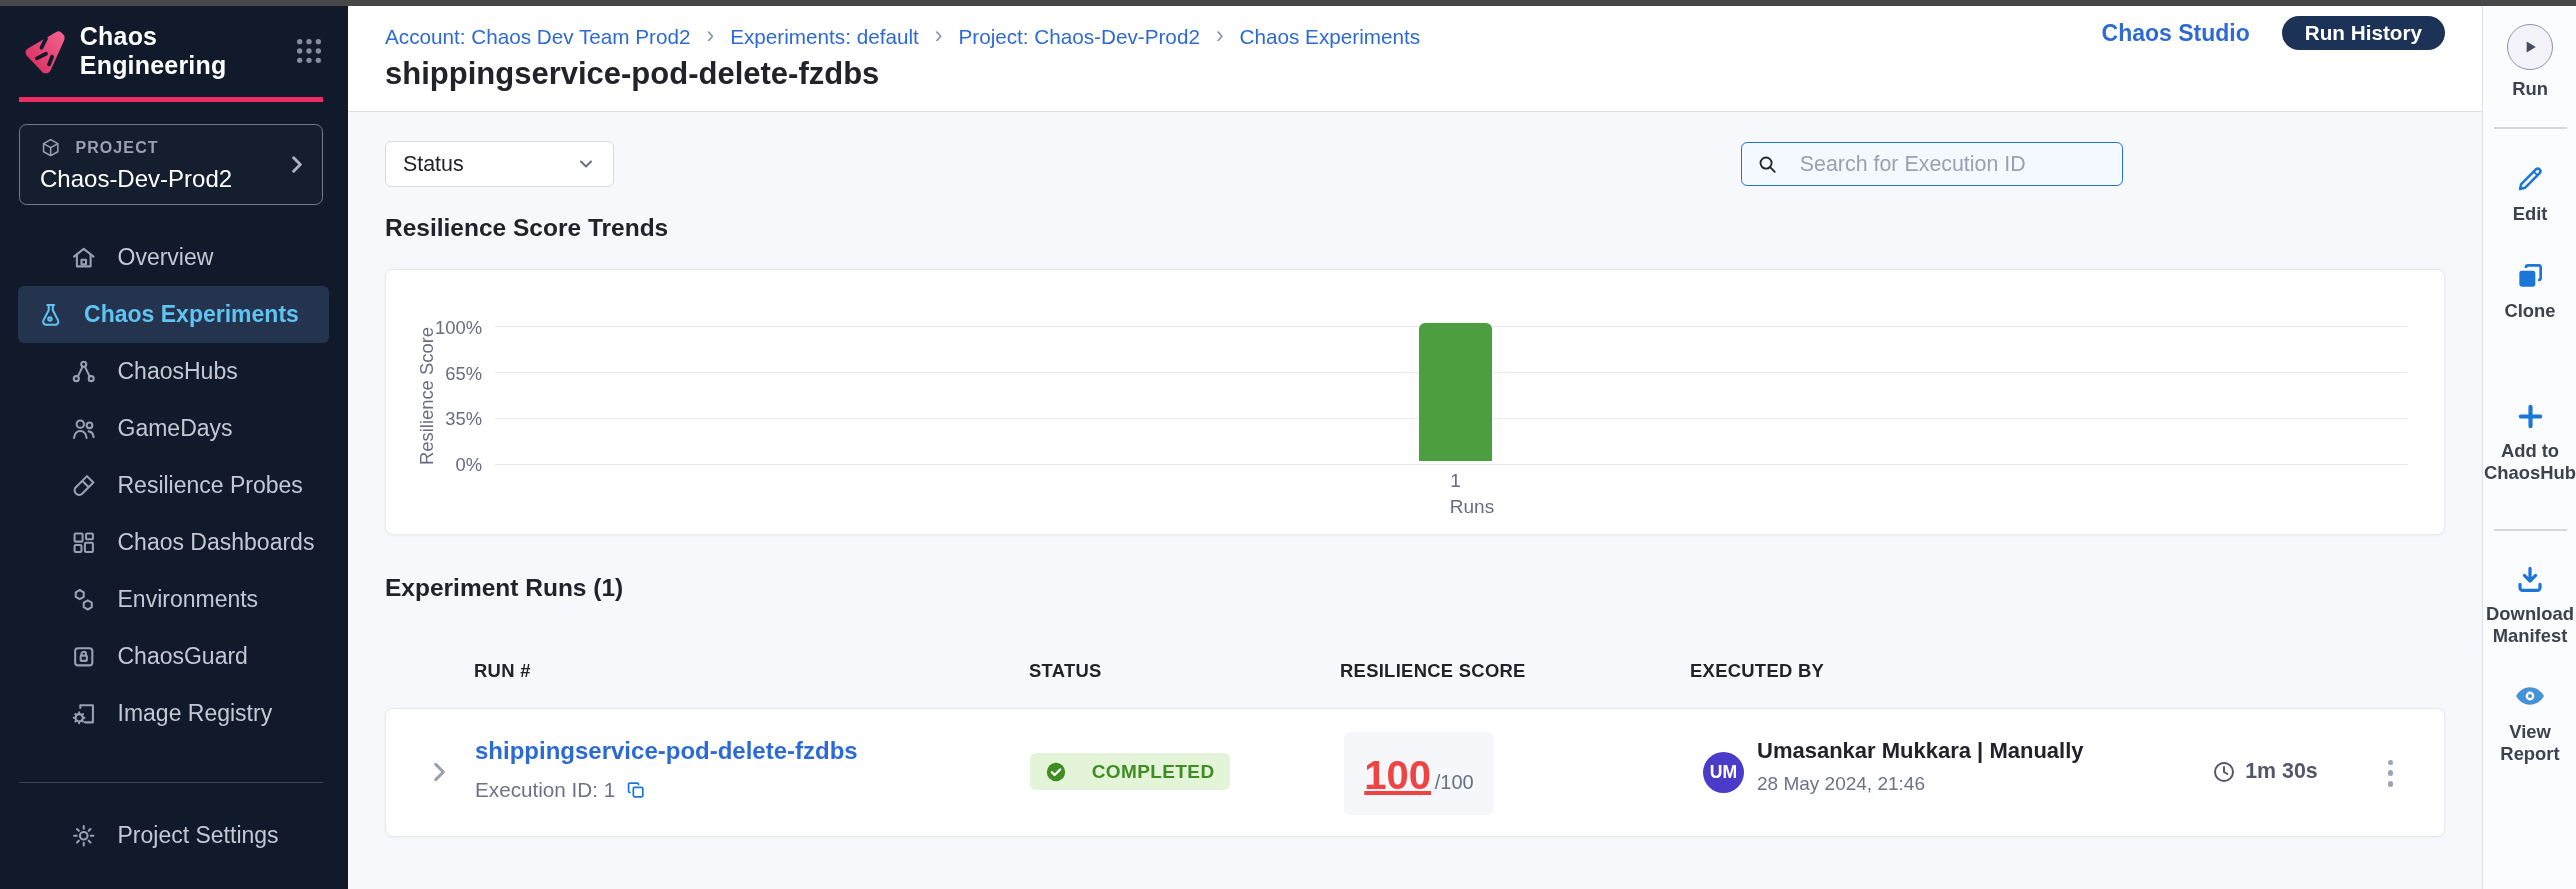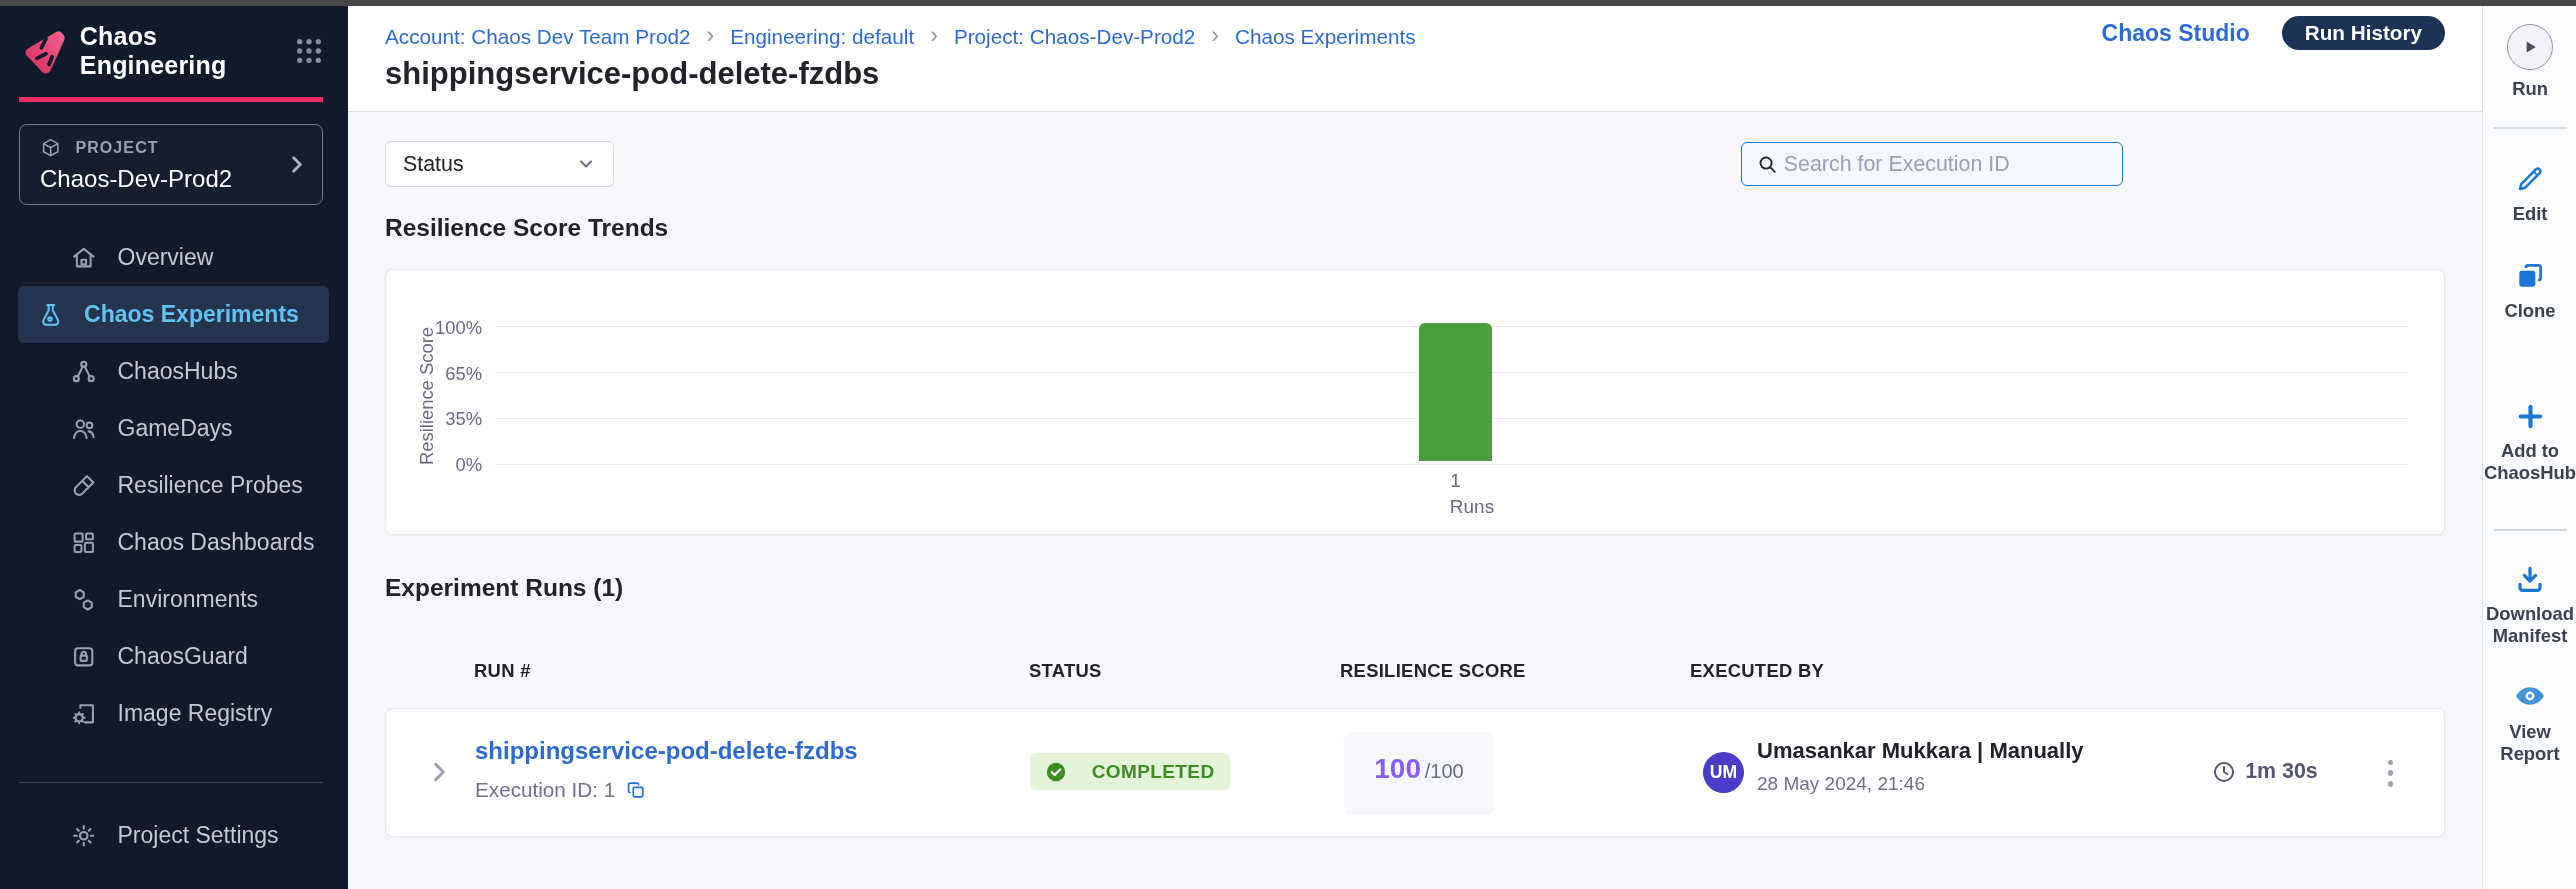--- a/index.html
+++ b/index.html
@@ -48,21 +48,21 @@
   .studio-link { color:#2e6ad3; font-size:23px; font-weight:600; cursor:pointer; }
   .run-history { background:#1c3257; color:#fff; font-size:20.7px; font-weight:600; border:none; border-radius:764px; padding:0 23px; height:34px; cursor:pointer; }
   .hdr-line { position:absolute; left:0; top:105px; width:2134px; height:0.8px; background:#dcdee6; }
 
   .content { position:absolute; left:0; top:106px; width:2134px; height:778px; background:#f7f8fb; }
 
   .status-select { position:absolute; left:37px; top:29px; width:229px; height:46px; background:#fff; border:1.1px solid #d8dae2; border-radius:6.1px; display:flex; align-items:center; justify-content:space-between; padding:0 17px; font-size:21.4px; color:#22222a; cursor:pointer; }
   .status-chev { width:20px; height:20px; color:#6b6d85; }
   .search-box { position:absolute; right:359px; top:30px; width:382px; height:44px; background:#f3f9fe; border:1.5px solid #1b76d6; border-radius:6.1px; display:flex; align-items:center; padding:0 13.8px; }
   .search-box svg { width:23px; height:23px; color:#22222a; flex:0 0 auto; }
-  .search-box input { border:none; outline:none; background:transparent; font-size:21.4px; color:#22222a; margin-left:5px; width:100%; font-family:inherit; }
+  .search-box input { border:none; outline:none; background:transparent; font-size:21.4px; color:#22222a; margin-left:21px; width:100%; font-family:inherit; }
   .search-box input::placeholder { color:#9aa0b1; }
   .timeframe-btn { position:absolute; right:37px; top:30px; width:295px; height:44px; background:#fff; border:1.5px solid #1b76d6; border-radius:6.1px; display:flex; align-items:center; justify-content:center; gap:10.7px; color:#1b76d6; font-size:22px; font-weight:bold; cursor:pointer; }
 
   .section-title { position:absolute; left:37px; font-size:24.5px; font-weight:bold; color:#22222a; }
   .chart-card { position:absolute; left:37px; top:157px; width:2060px; height:266px; background:#fff; border:0.8px solid #e7e9ef; border-radius:7.6px; box-shadow:0 0.8px 2.3px rgba(20,30,60,.05); }
   .ylab { position:absolute; left:-47px; top:115px; width:176px; text-align:center; transform:rotate(-90deg); font-size:18.4px; color:#696b83; }
   .ytick { position:absolute; width:69px; text-align:right; font-size:18.4px; color:#696b83; left:27px; }
   .gridline { position:absolute; left:109px; width:1913px; height:0.8px; background:#e9eaf1; }
   .chart-bar { position:absolute; left:1033px; bottom:73px; width:73px; background:#4d9e3f; border-radius:6.1px 6.1px 0 0; }
   .xcat { position:absolute; left:1033px; top:200px; width:73px; text-align:center; font-size:19px; color:#696b83; }
@@ -72,21 +72,21 @@
 
   .row-card { position:absolute; left:37px; top:596px; width:2060px; height:129px; background:#fff; border:0.8px solid #e7e9ef; border-radius:7.6px; box-shadow:0 0.8px 2.3px rgba(20,30,60,.05); }
   .row-chev { position:absolute; left:40px; top:50px; width:26px; height:26px; color:#9aa0b2; cursor:pointer; }
   .run-name { position:absolute; left:89px; top:27.5px; font-size:24px; font-weight:bold; color:#2e6ad3; cursor:pointer; }
   .exec-row { position:absolute; left:89px; top:69px; display:flex; align-items:center; gap:10.7px; font-size:20.7px; color:#6f7189; }
   .copy-ic { width:20.7px; height:20.7px; color:#1b76d6; cursor:pointer; }
   .status-badge { position:absolute; left:644px; top:44px; display:inline-flex; align-items:center; gap:8.4px; background:#e3f4d8; border-radius:6.1px; padding:7.6px 15.3px; }
   .status-badge .txt { font-size:19px; font-weight:bold; letter-spacing:0.4px; color:#3e8c22;margin-left:16px; }
   .badge-check { width:22px; height:22px; }
   .score-box { position:absolute; left:958px; top:23px; width:150px; height:83px; background:#f5f7fa; border-radius:7.6px; display:flex; align-items:baseline; justify-content:center; padding-top:21.4px; }
-  .score-val { font-size:28px; font-weight:bold; color:#8b5cf6; }
+  .score-val { font-size:40px; font-weight:bold; color:#ef4444;text-decoration:underline; }
   .score-total { font-size:20px; color:#6b6d85; margin-left:3.8px; }
   .avatar { position:absolute; left:1317px; top:43px; width:41px; height:41px; border-radius:50%; background:#4b3bc9; color:#fff; font-size:17.6px; font-weight:bold; display:flex; align-items:center; justify-content:center; }
   .exec-by-name { position:absolute; left:1371px; top:29px; font-size:22px; font-weight:600; color:#22222a; }
   .exec-by-date { position:absolute; left:1371px; top:64px; font-size:19px; color:#6f7189; }
   .duration { position:absolute; left:1826px; top:50px; display:flex; align-items:center; gap:9.2px; font-size:21.4px; font-weight:600; color:#55566d; }
   .duration svg { width:24px; height:24px; }
   .kebab { position:absolute; left:1989px; top:44px; width:31px; height:40px; display:flex; flex-direction:column; align-items:center; justify-content:center; gap:5.4px; cursor:pointer; }
   .kebab i { width:5.4px; height:5.4px; border-radius:50%; background:#9fa3b5; }
 </style>
 </head>
@@ -222,21 +222,21 @@
         <span class="nav-label">Project Settings</span>
       </div>
     </div>
   </div>
 
   <div class="main">
     <div class="hdr">
       <div class="crumbs">
         <span class="crumb">Account: Chaos Dev Team Prod2</span>
         <span class="crumb-sep">›</span>
-        <span class="crumb">Engineering: default</span>
+        <span class="crumb">Experiments: default</span>
         <span class="crumb-sep">›</span>
         <span class="crumb">Project: Chaos-Dev-Prod2</span>
         <span class="crumb-sep">›</span>
         <span class="crumb">Chaos Experiments</span>
       </div>
       <div class="page-title">shippingservice-pod-delete-fzdbs</div>
       <div class="hdr-right">
         <span class="studio-link">Chaos Studio</span>
         <button class="run-history">Run History</button>
       </div>

